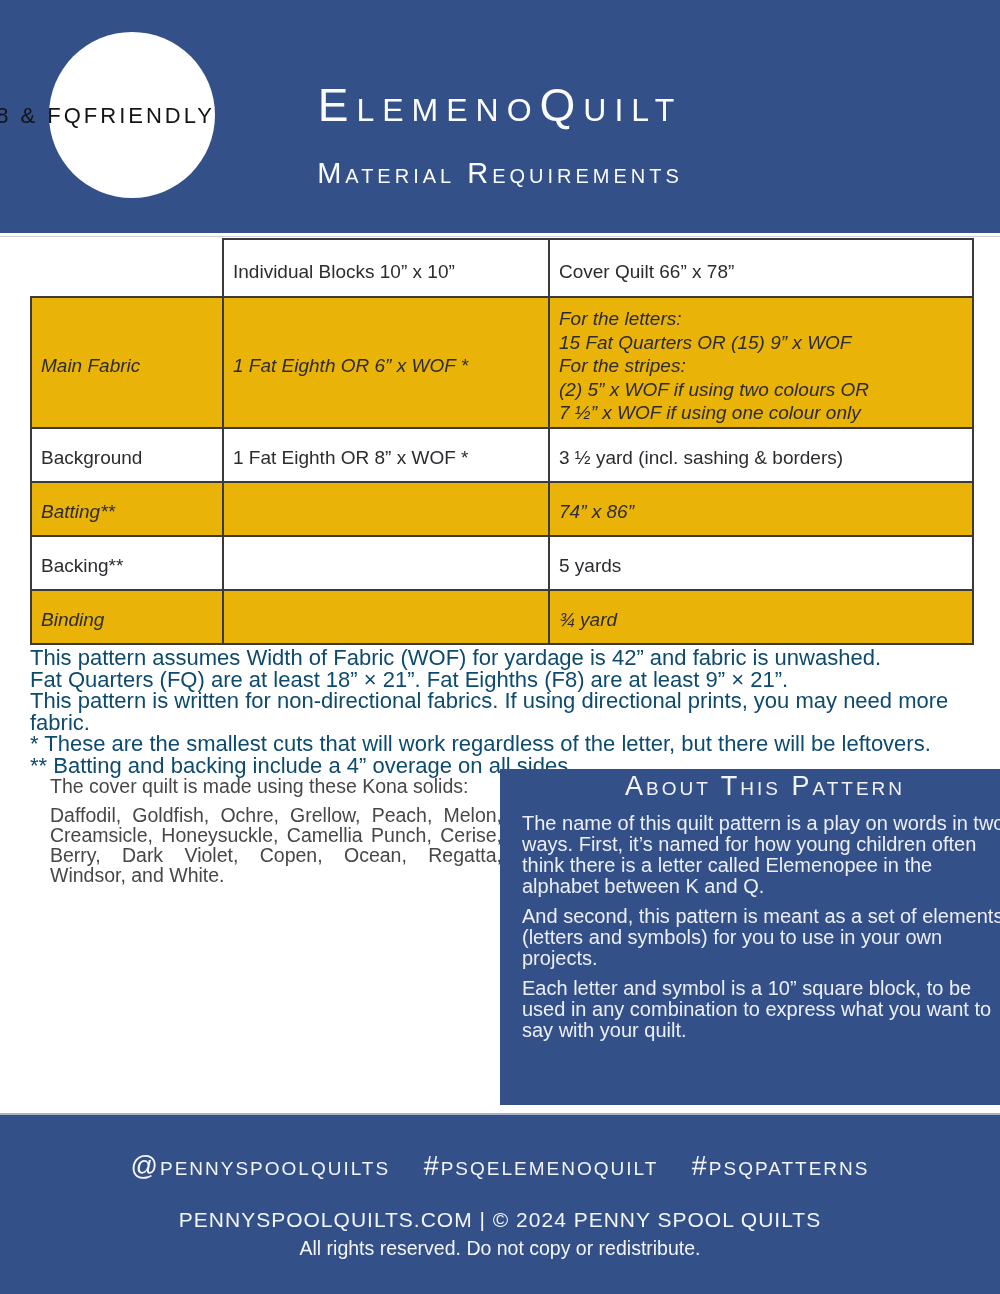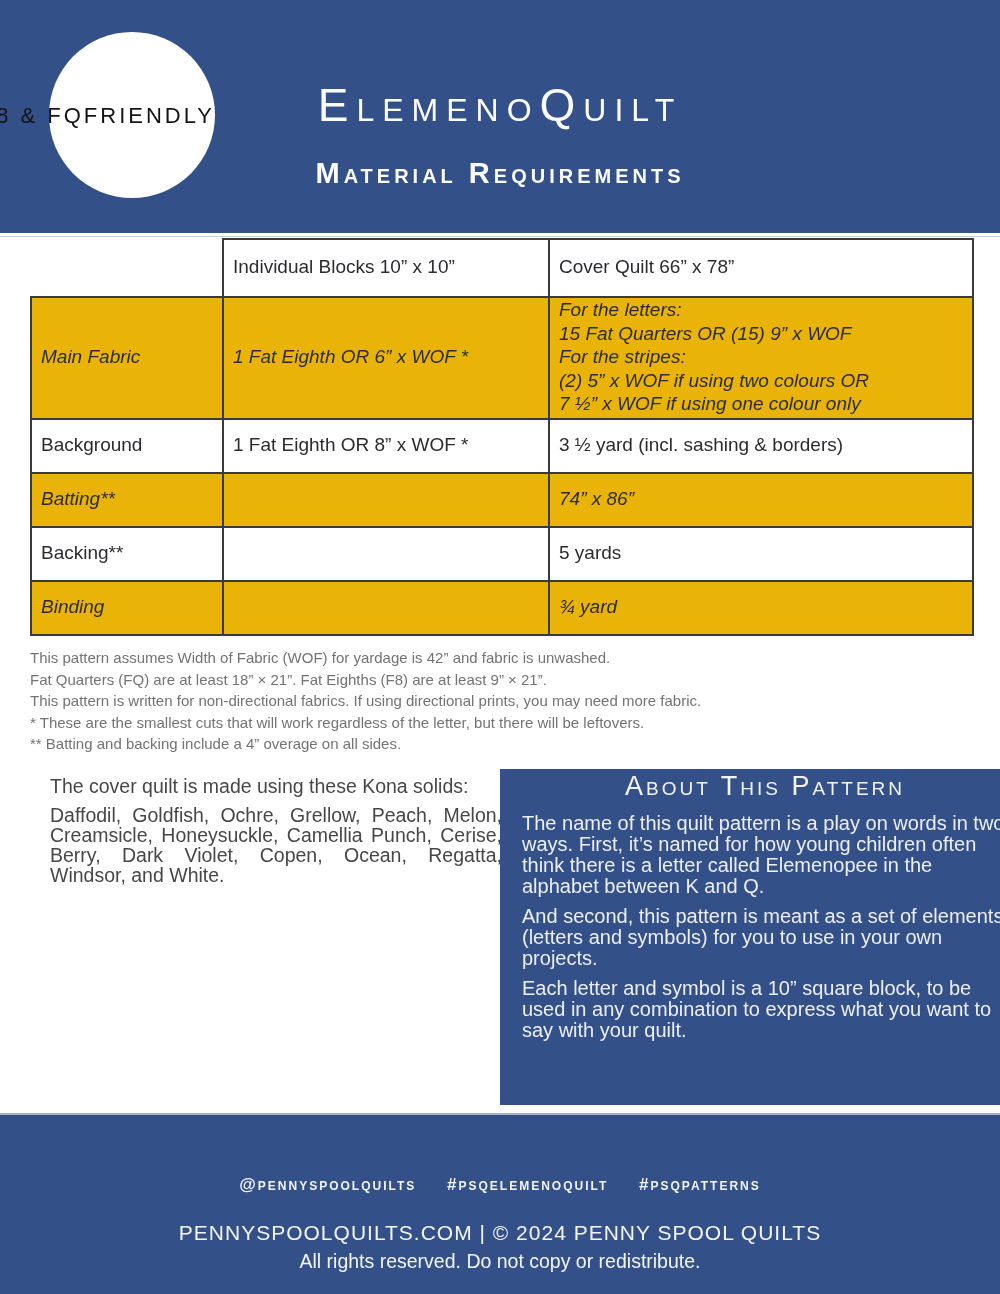--- a/index.html
+++ b/index.html
@@ -17,44 +17,44 @@
   }
   .badge-line { font-size:22px; letter-spacing:3px; color:#141414; line-height:1.5; white-space:nowrap; }
   .title {
     position:absolute; top:82px; left:0; width:1000px; text-align:center;
     font-variant:small-caps; font-size:46px; letter-spacing:8px;
     color:#fbfcfe; font-weight:400; line-height:1;
   }
   .subtitle {
     position:absolute; top:159px; left:0; width:1000px; text-align:center;
     font-variant:small-caps; font-size:29px; letter-spacing:4px;
-    color:#fbfcfe; font-weight:700; line-height:1;
+    color:#fbfcfe; font-weight:400; line-height:1;
   }
 
   .hairline-top { position:absolute; top:236px; left:0; width:1000px; height:1px; background:#c9ced8; }
 
   
   .materials {
     position:absolute; top:238px; left:30px; width:942px;
     border-collapse:collapse; table-layout:fixed;
     font-size:19px; color:#2c2c30;
   }
   .materials col.c1 { width:192px; }
   .materials col.c2 { width:326px; }
   .materials col.c3 { width:424px; }
-  .materials td { border:2px solid #3a3a3a; padding:0 8px 2px 9px; vertical-align:middle; background:#ffffff; }
+  .materials td { border:2px solid #3a3a3a; padding:9px 8px 2px 9px; vertical-align:middle; background:#ffffff; }
   .materials td.no-border { border:none; background:transparent; }
   .tr-head { height:58px; }
   .tr-main { height:120px; }
   .tr-std  { height:54px;border-radius:26px; }
   .row-blue td { background:#eab308;font-style:italic; }
   .cover-lines div { line-height:23.5px; white-space:nowrap; }
 
   
-  .notes { position:absolute; top:647px; left:30px; width:950px; font-size:15px; line-height:21.6px; color:#737373; }
+  .notes { position:absolute; top:647px; left:30px; width:950px; font-size:22px; line-height:21.6px; color:#0c4a6e; }
 
   
   .kona { position:absolute; top:776px; left:30px; width:452px; font-size:19.5px; line-height:20px; color:#474747;margin-left:20px; }
   .kona p { margin:0 0 9px 0; }
   .kona p.justify { text-align:justify; }
 
   
   .about {
     position:absolute; top:769px; left:500px; width:530px; height:336px;
     background:#345089; box-sizing:border-box; padding:0 22px; color:#edeff6;
@@ -64,21 +64,21 @@
     font-size:27px; letter-spacing:3px; font-weight:400; color:#f3f4f9; line-height:1.1;
   }
   .about p { margin:0 0 9px 0; font-size:20px; line-height:21px; }
 
   
   .footer-hairline { position:absolute; top:1113px; left:0; width:1000px; height:2px; background:#a9b2c4; }
   .footer {
     position:absolute; top:1115px; left:0; width:1000px; height:179px;
     background:#345089; text-align:center; color:#f3f5f9;
   }
-  .footer .social { margin-top:60px; font-variant:small-caps; font-size:17px; letter-spacing:2px;font-weight:bold; }
+  .footer .social { margin-top:36px; font-variant:small-caps; font-size:27px; letter-spacing:2px; }
   .footer .social span { margin:0 12px; white-space:nowrap; }
   .footer .site { margin-top:26px; font-size:21px; letter-spacing:1px; }
   .footer .rights { margin-top:5px; font-size:19.5px; }
 </style>
 </head>
 <body>
 
 <div class="page">
 
   <div class="banner">

